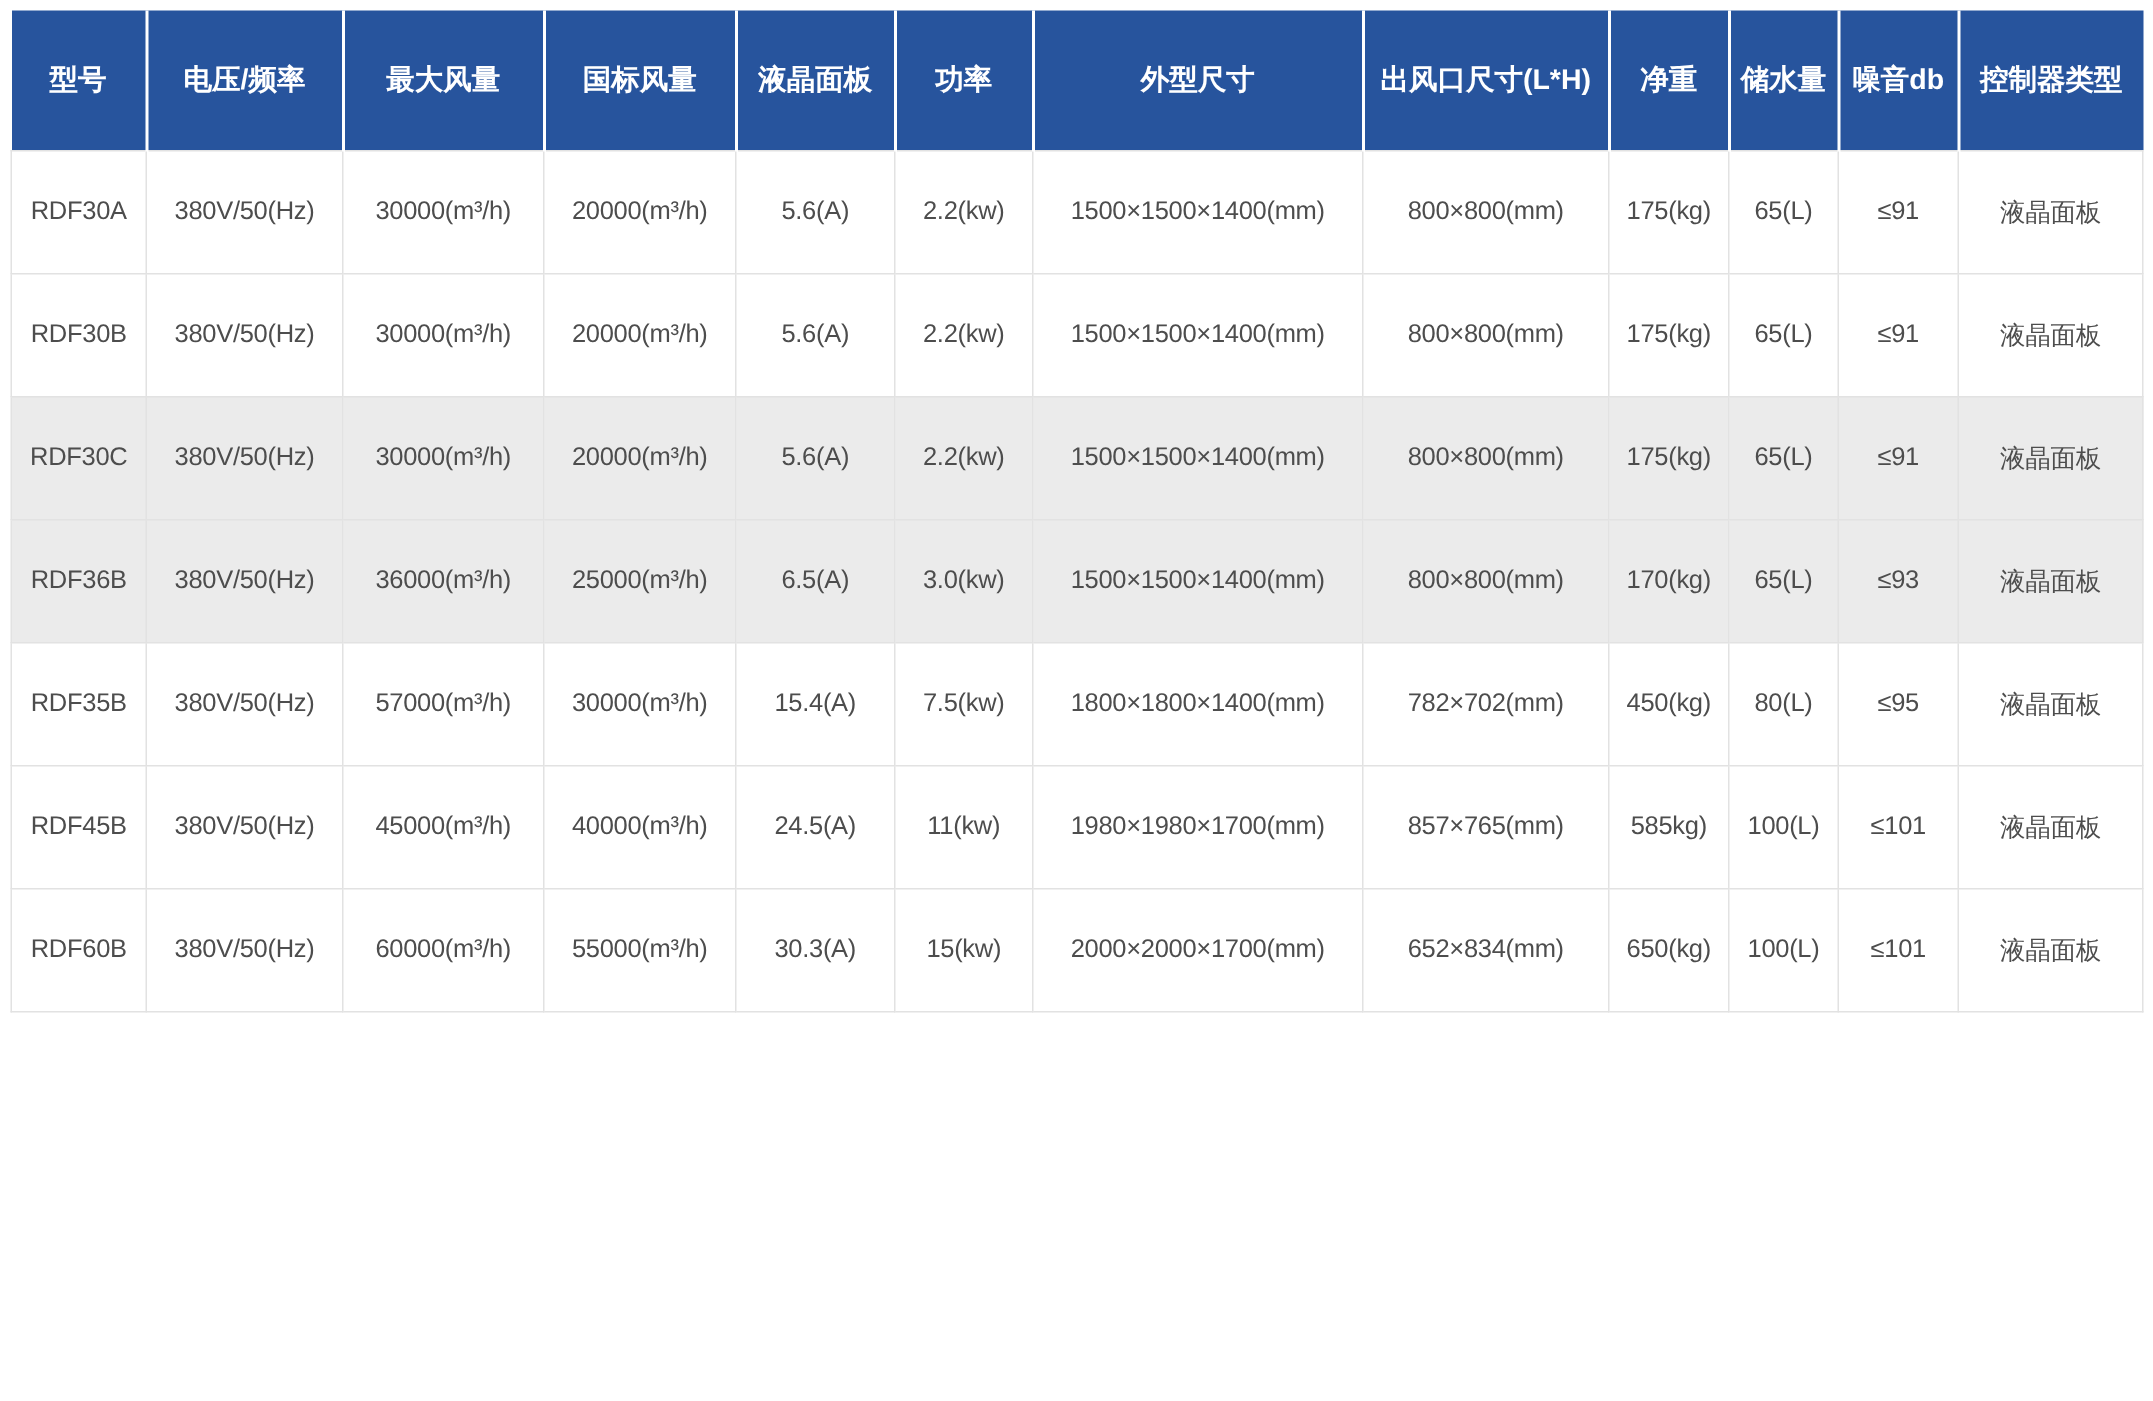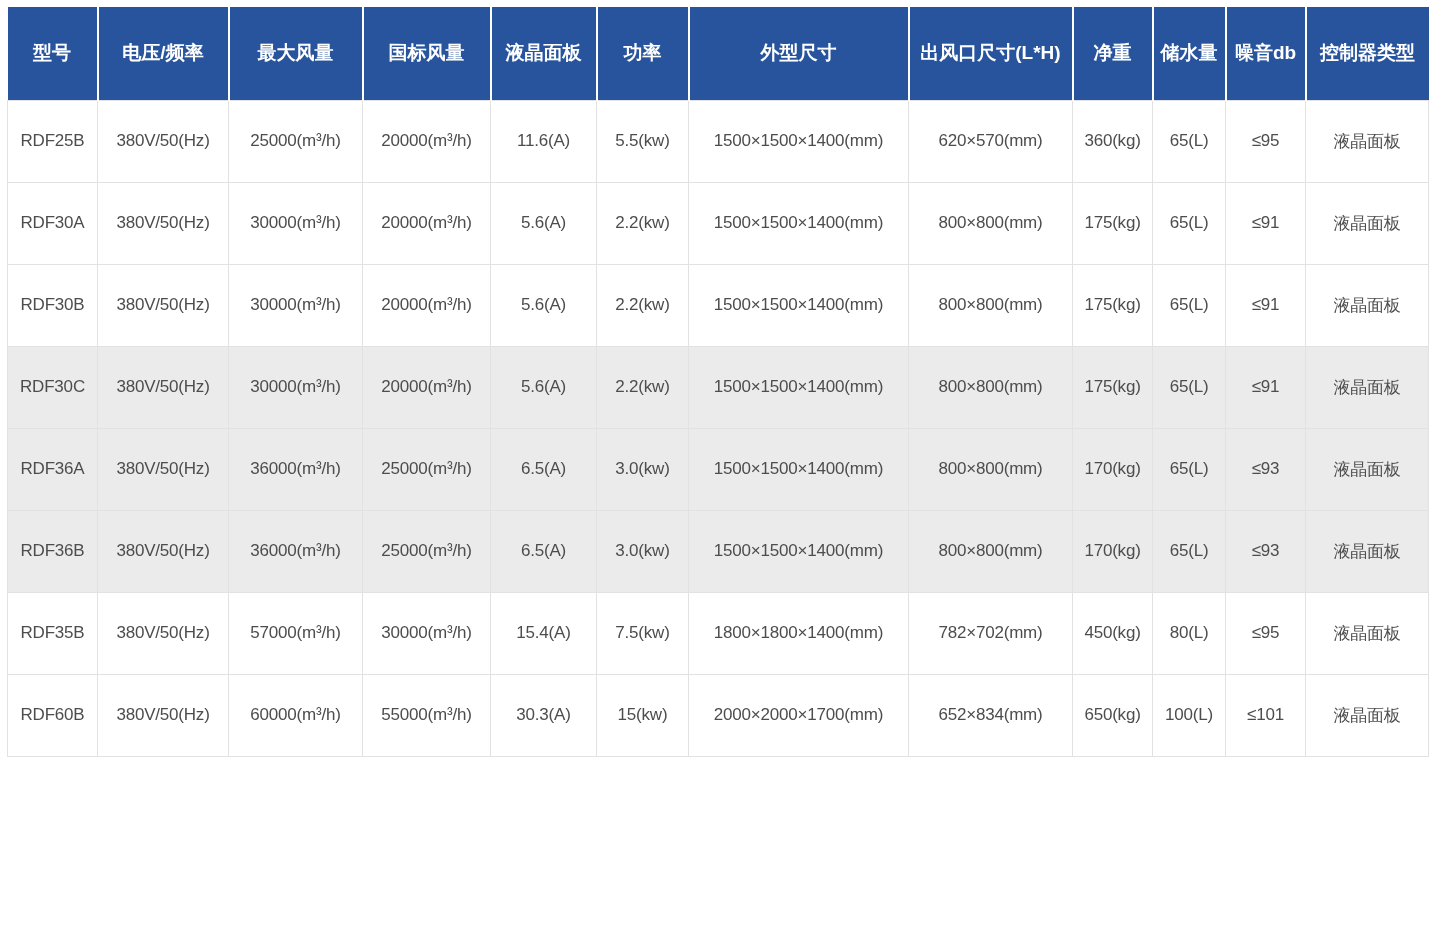--- a/index.html
+++ b/index.html
@@ -82,34 +82,20 @@
           <th>外型尺寸</th>
           <th>出风口尺寸(L*H)</th>
           <th>净重</th>
           <th>储水量</th>
           <th>噪音db</th>
           <th>控制器类型</th>
         </tr>
     </thead>
     <tbody>
         <tr>
-          <td>RDF25B</td>
-          <td>380V/50(Hz)</td>
-          <td>25000(m³/h)</td>
-          <td>20000(m³/h)</td>
-          <td>11.6(A)</td>
-          <td>5.5(kw)</td>
-          <td>1500×1500×1400(mm)</td>
-          <td>620×570(mm)</td>
-          <td>360(kg)</td>
-          <td>65(L)</td>
-          <td>≤95</td>
-          <td>液晶面板</td>
-        </tr>
-        <tr>
           <td>RDF30A</td>
           <td>380V/50(Hz)</td>
           <td>30000(m³/h)</td>
           <td>20000(m³/h)</td>
           <td>5.6(A)</td>
           <td>2.2(kw)</td>
           <td>1500×1500×1400(mm)</td>
           <td>800×800(mm)</td>
           <td>175(kg)</td>
           <td>65(L)</td>
@@ -138,34 +124,20 @@
           <td>5.6(A)</td>
           <td>2.2(kw)</td>
           <td>1500×1500×1400(mm)</td>
           <td>800×800(mm)</td>
           <td>175(kg)</td>
           <td>65(L)</td>
           <td>≤91</td>
           <td>液晶面板</td>
         </tr>
         <tr class="striped">
-          <td>RDF36A</td>
-          <td>380V/50(Hz)</td>
-          <td>36000(m³/h)</td>
-          <td>25000(m³/h)</td>
-          <td>6.5(A)</td>
-          <td>3.0(kw)</td>
-          <td>1500×1500×1400(mm)</td>
-          <td>800×800(mm)</td>
-          <td>170(kg)</td>
-          <td>65(L)</td>
-          <td>≤93</td>
-          <td>液晶面板</td>
-        </tr>
-        <tr class="striped">
           <td>RDF36B</td>
           <td>380V/50(Hz)</td>
           <td>36000(m³/h)</td>
           <td>25000(m³/h)</td>
           <td>6.5(A)</td>
           <td>3.0(kw)</td>
           <td>1500×1500×1400(mm)</td>
           <td>800×800(mm)</td>
           <td>170(kg)</td>
           <td>65(L)</td>
@@ -180,20 +152,34 @@
           <td>15.4(A)</td>
           <td>7.5(kw)</td>
           <td>1800×1800×1400(mm)</td>
           <td>782×702(mm)</td>
           <td>450(kg)</td>
           <td>80(L)</td>
           <td>≤95</td>
           <td>液晶面板</td>
         </tr>
         <tr>
+          <td>RDF45B</td>
+          <td>380V/50(Hz)</td>
+          <td>45000(m³/h)</td>
+          <td>40000(m³/h)</td>
+          <td>24.5(A)</td>
+          <td>11(kw)</td>
+          <td>1980×1980×1700(mm)</td>
+          <td>857×765(mm)</td>
+          <td>585kg)</td>
+          <td>100(L)</td>
+          <td>≤101</td>
+          <td>液晶面板</td>
+        </tr>
+        <tr>
           <td>RDF60B</td>
           <td>380V/50(Hz)</td>
           <td>60000(m³/h)</td>
           <td>55000(m³/h)</td>
           <td>30.3(A)</td>
           <td>15(kw)</td>
           <td>2000×2000×1700(mm)</td>
           <td>652×834(mm)</td>
           <td>650(kg)</td>
           <td>100(L)</td>

